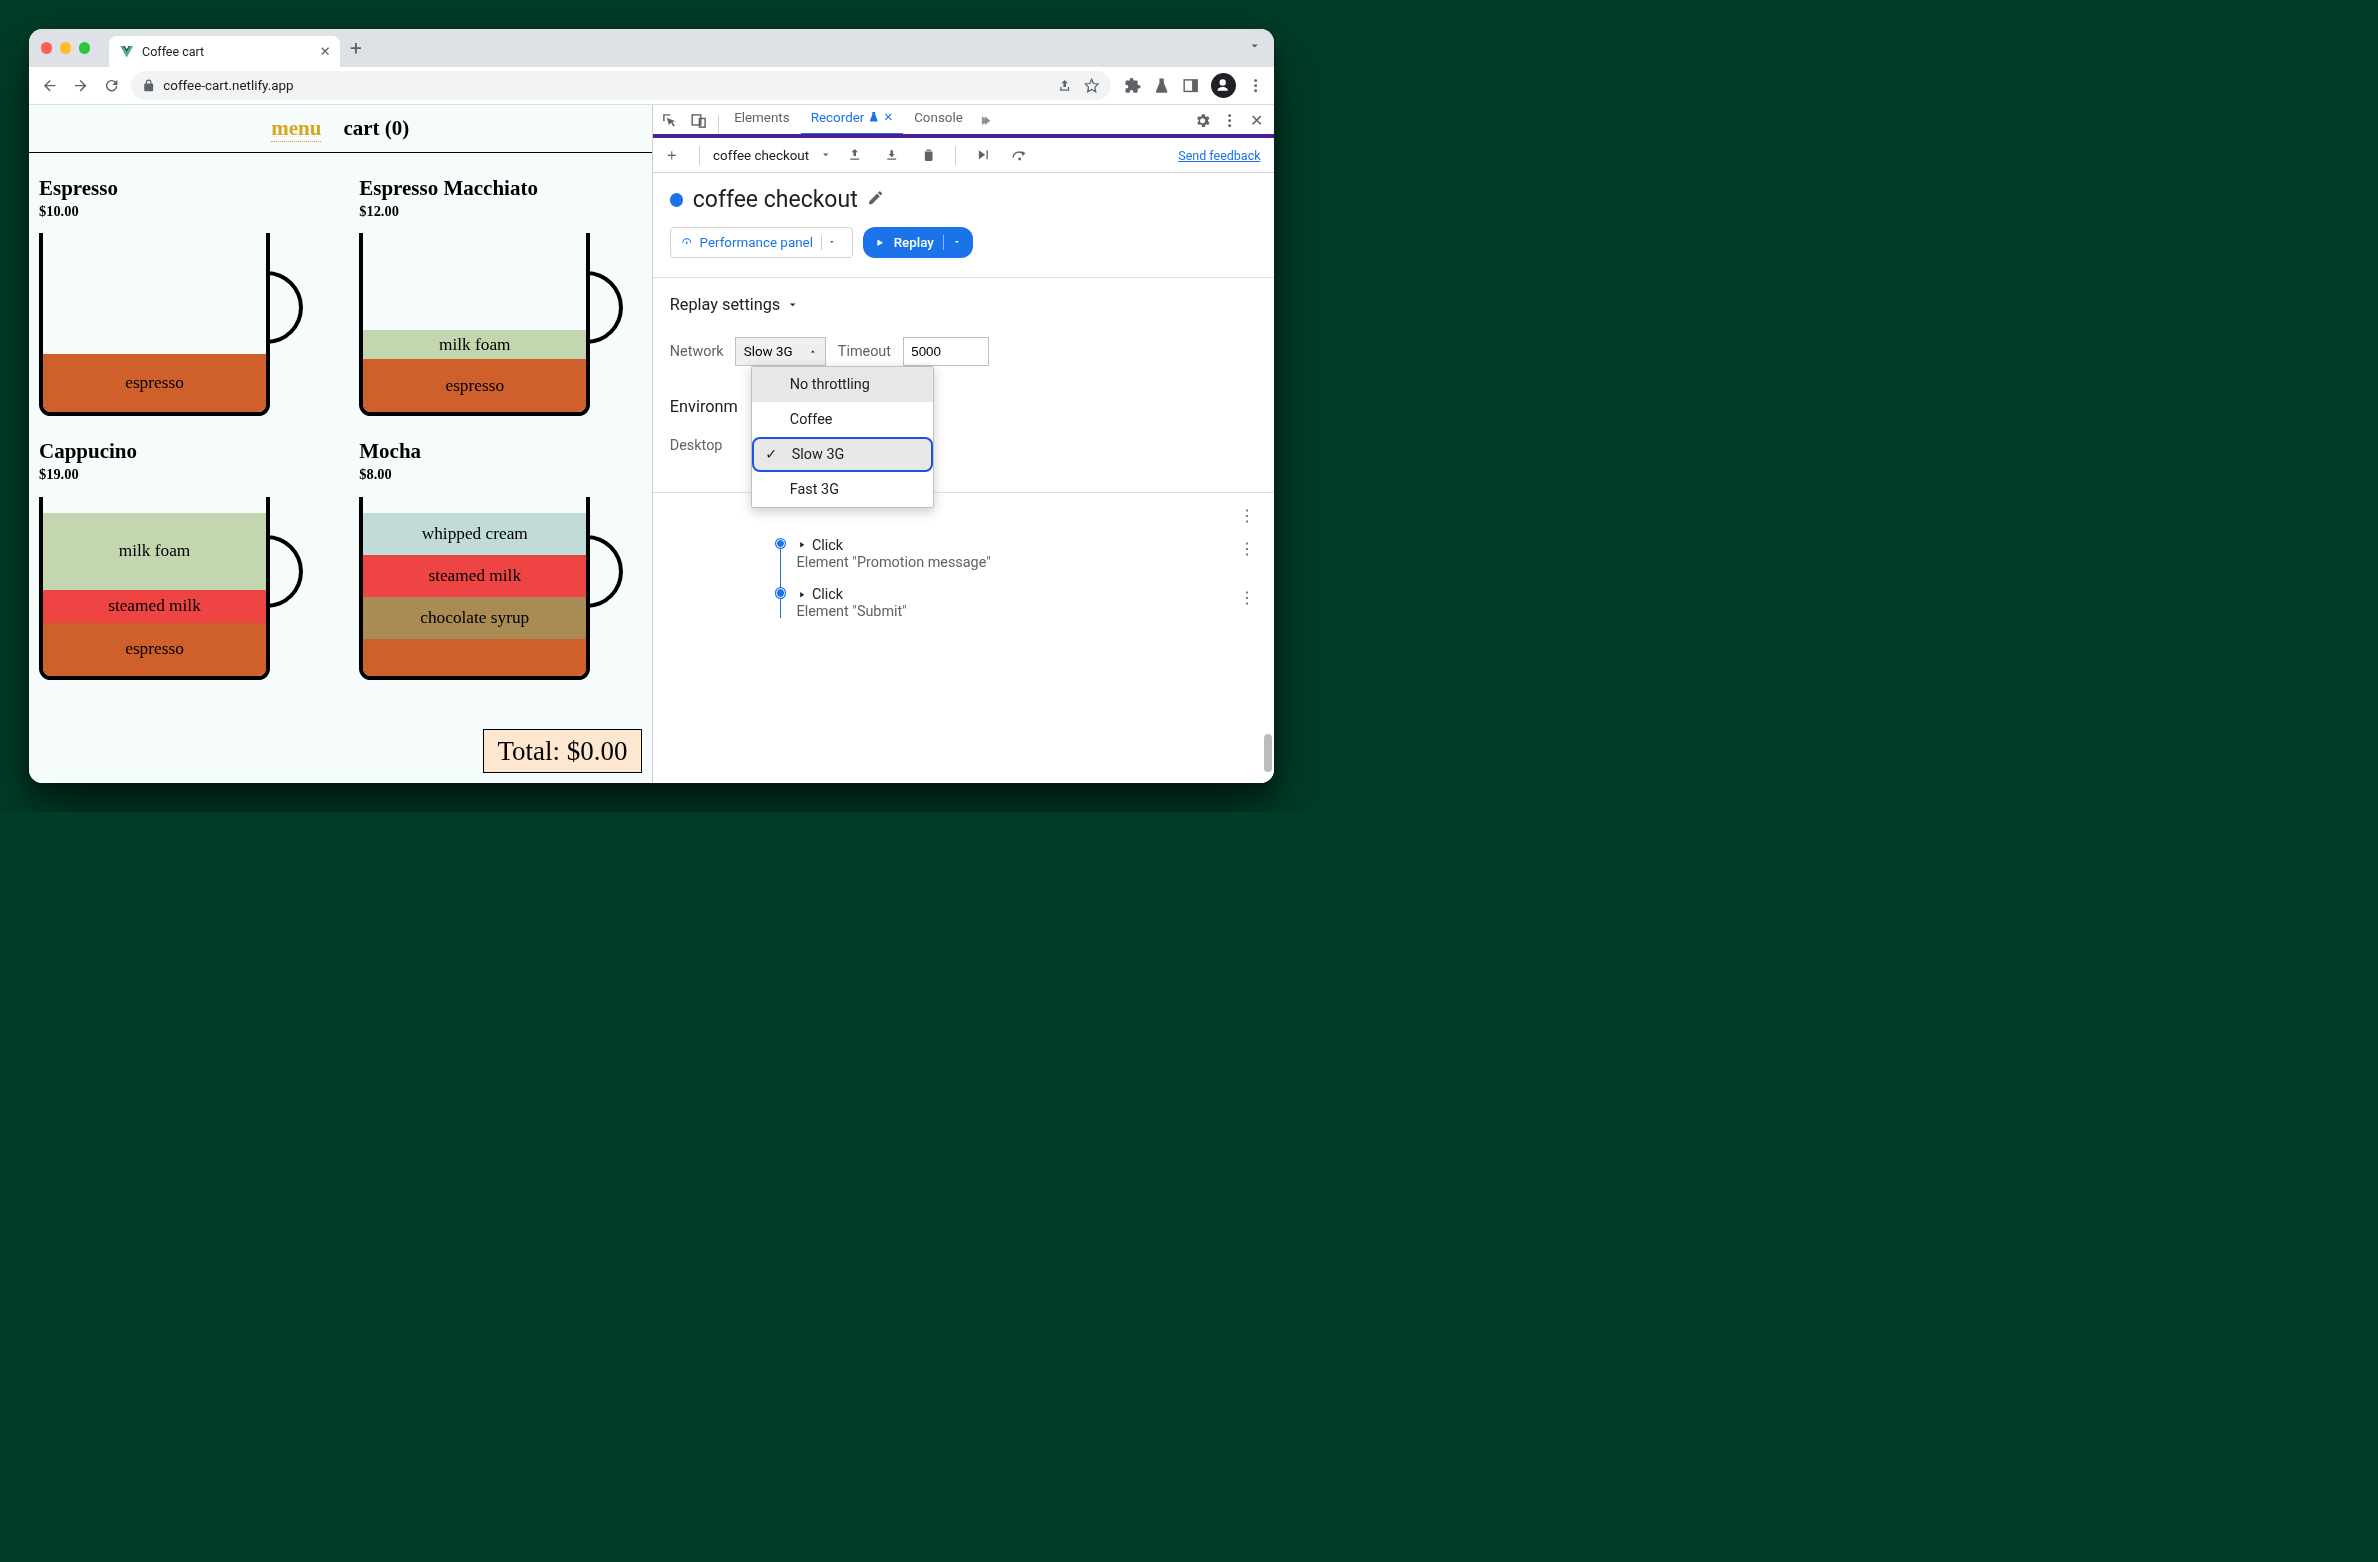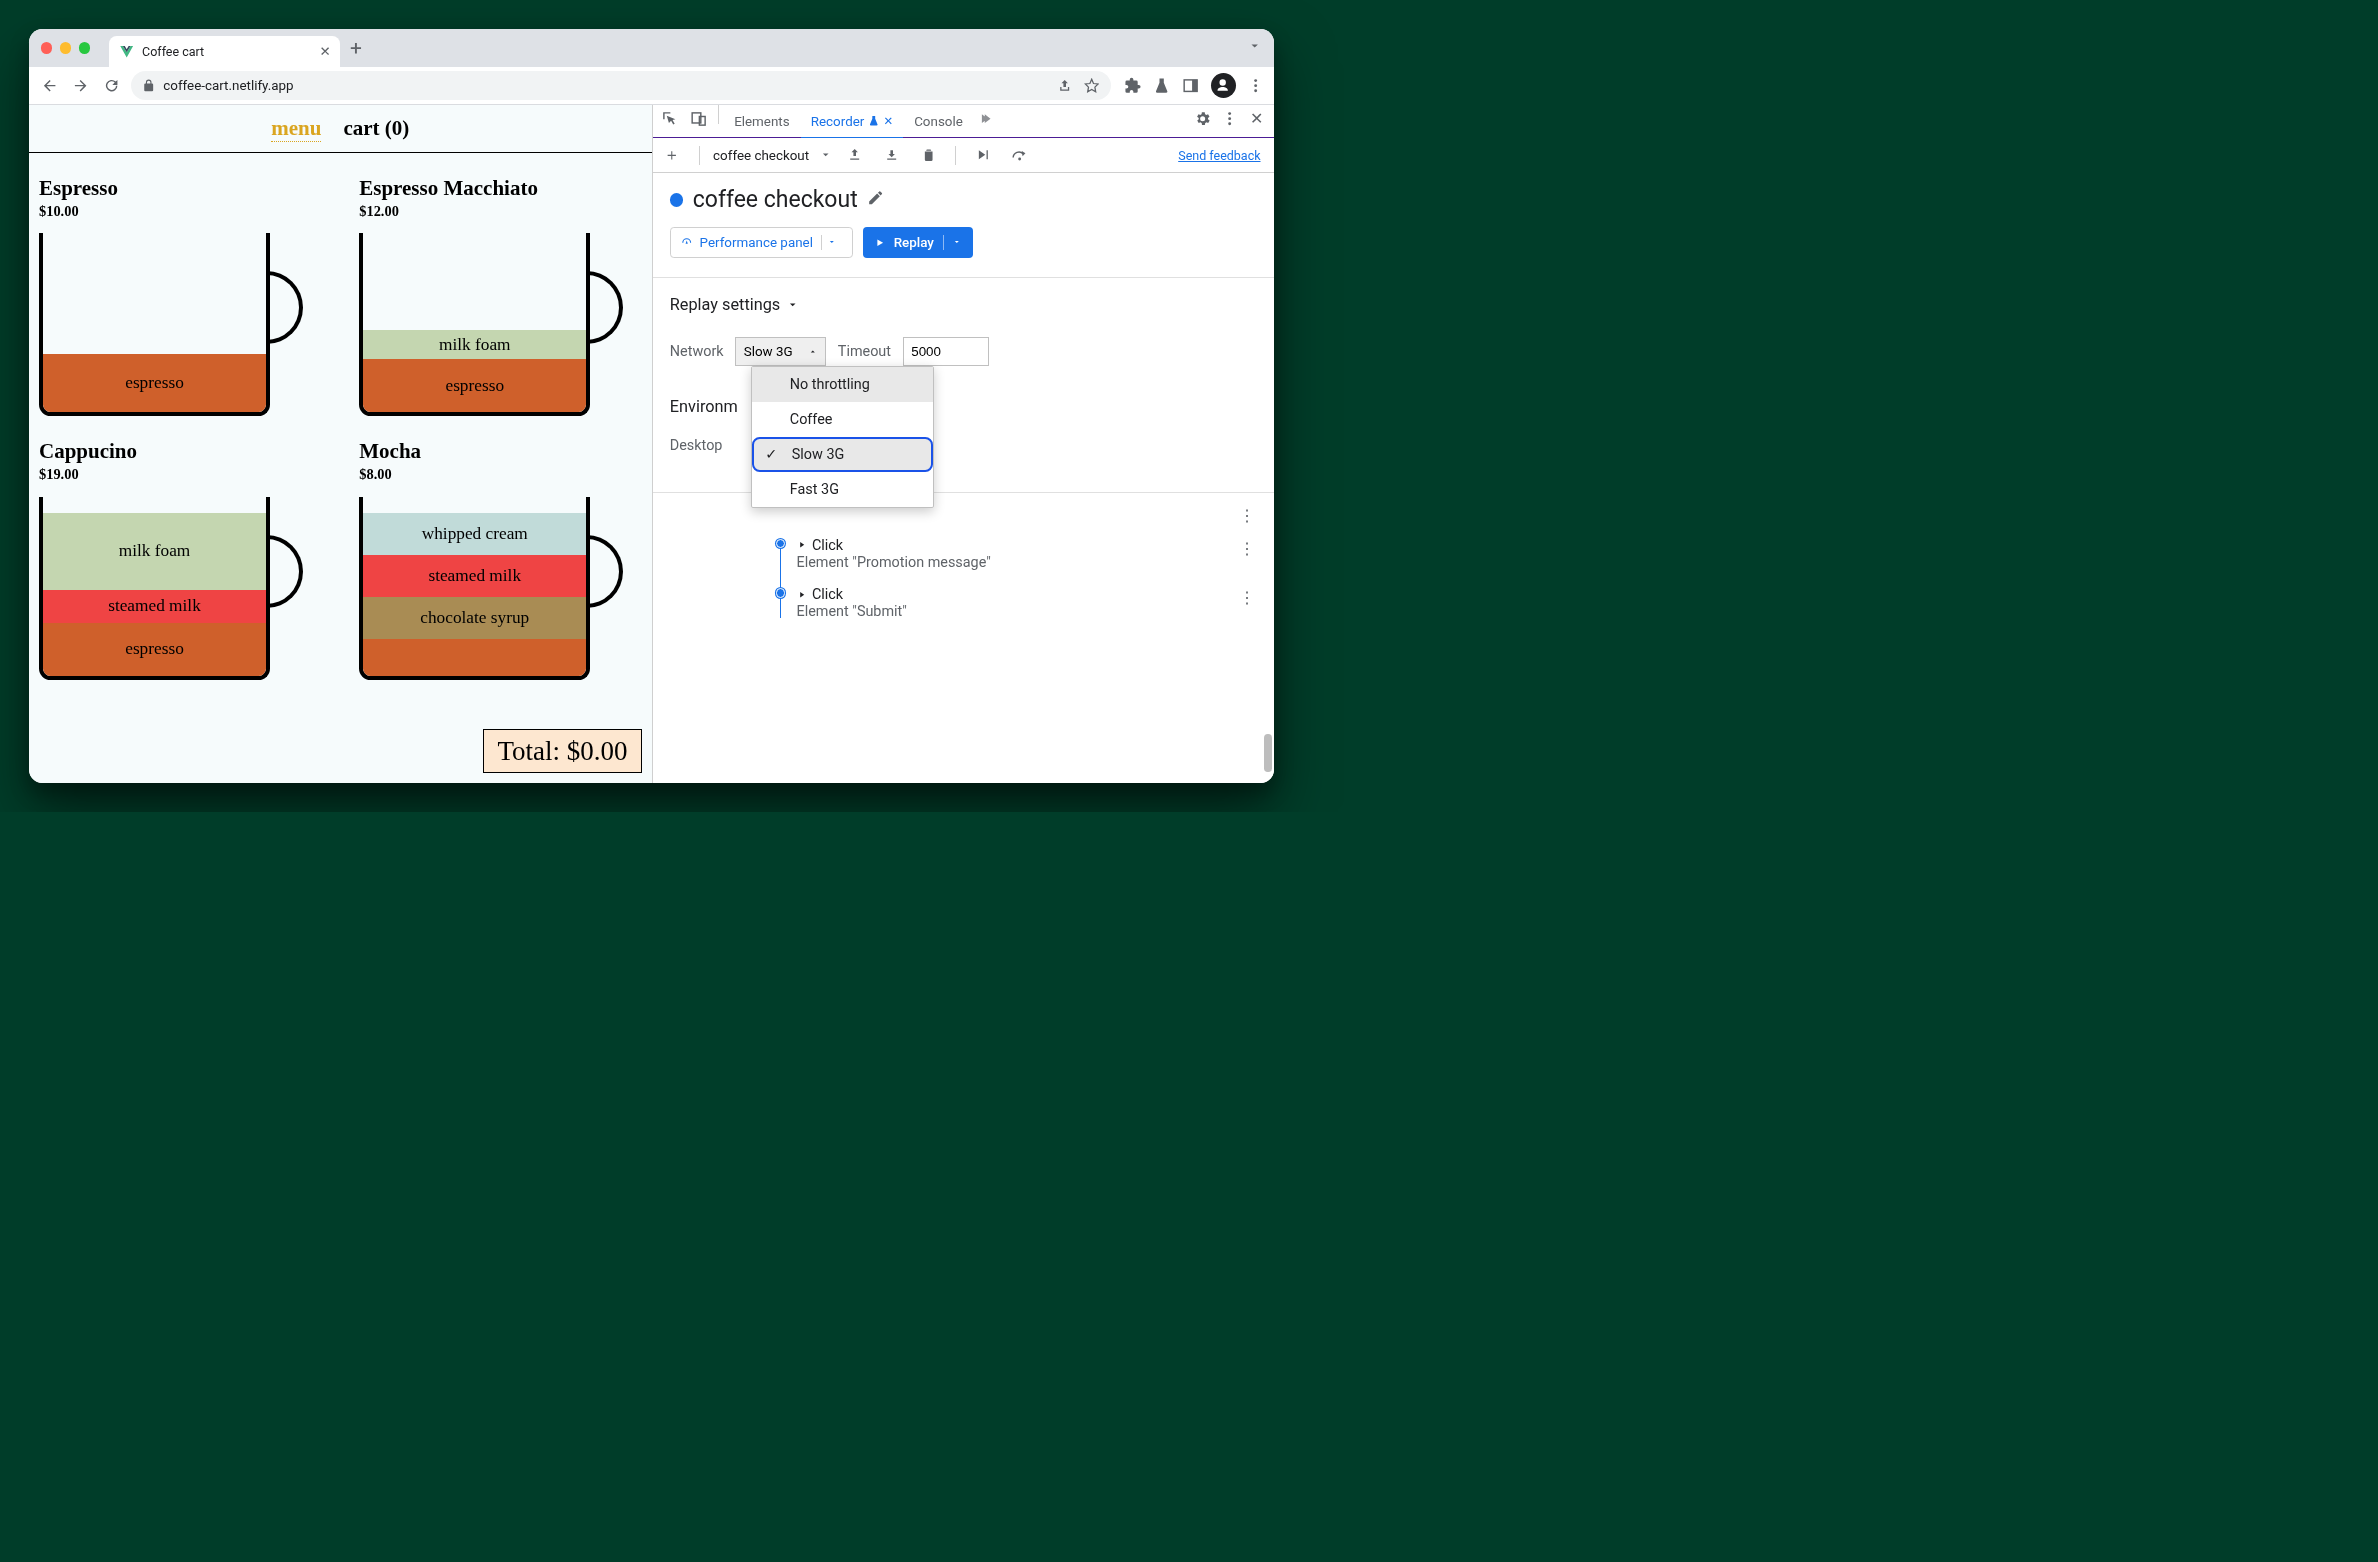--- a/index.html
+++ b/index.html
@@ -87,41 +87,41 @@
   .choco-l    { background: #a98c54; }
   .cream-l    { background: #c1dbd9; }
 
   .total-box {
     position: absolute; right: 9.6px; bottom: 9.6px; background: #fde7d0;
     border: 1.9px solid #000; padding: 5.8px 13.4px; font-family: Georgia, serif;
     font-size: 27px;
   }
 
   
-  .dt-tabs { height: 33px; border-bottom: 1px solid #4c1d95; display:flex; align-items:flex-start; padding: 0 3.8px; gap: 1.9px; }
+  .dt-tabs { height: 33px; border-bottom: 4px solid #4c1d95; display:flex; align-items:flex-end; padding: 0 3.8px; gap: 1.9px; }
   .dt-icon { width: 27px; height: 27px; display:flex; align-items:center; justify-content:center; color:#5f6368; cursor:pointer; }
   .dt-sep { width:1px; height: 19px; background:#d0d0d0; margin: 0 3.8px; }
   .dt-tab { padding: 0 9.6px; height: 33px; display:flex; align-items:center; font-size: 13.4px; color:#5f6368; cursor:pointer; gap:3.8px; }
   .dt-tab.active { color:#1a73e8; border-bottom: 1.9px solid #1a73e8; }
   .dt-tabs .gear { margin-left: 3.8px; }
 
   .dt-toolbar2 { height: 35px; border-bottom: 1px solid #d0d0d0; display:flex; align-items:center; padding: 0 5.8px; gap: 9.6px; }
   .dropdown-label { font-size: 13.4px; color:#202124; flex-shrink: 1; }
   .send-feedback { margin-left:auto; color:#1a73e8; font-size: 12.5px; text-decoration: underline; cursor:pointer; padding-right:7.7px; }
 
   .dt-body { padding: 13.4px 17.3px 0 17.3px; display:flex; flex-direction:column; gap: 13.4px; }
   .rec-title-row { display:flex; align-items:center; gap:9.6px; }
   .blue-dot { width: 13.4px; height: 13.4px; border-radius:50%; background:#1a73e8; }
   .rec-title { font-size: 23px; color:#202124; }
   .edit-ic { color:#5f6368; cursor:pointer; }
 
   .btn-row { display:flex; gap:9.6px; }
   .btn-outline { border:1px solid #d0d0d0; border-radius: 3.8px; height: 31px; display:flex; align-items:center; padding: 0 9.6px; font-size:13.4px; color:#1a73e8; gap:5.8px; cursor:pointer; }
   .btn-split-r { border-left: 1px solid #d0d0d0; padding: 0 5.8px; margin-left: 1.9px; }
-  .btn-primary { background:#1a73e8; color:#fff; border-radius:4px; height:31px; display:flex; align-items:center; padding:0 11.5px; font-size:13.4px; gap:7.7px; font-weight:500; cursor:pointer; }
+  .btn-primary { background:#1a73e8; color:#fff; border-radius:12px; height:31px; display:flex; align-items:center; padding:0 11.5px; font-size:13.4px; gap:7.7px; font-weight:500; cursor:pointer; }
   .btn-primary .split { border-left: 1px solid rgba(255,255,255,0.5); padding-left: 7.7px; margin-left: 1.9px; }
 
   .hr { border-top: 1px solid #e0e0e0; margin: 5.8px -17.3px 0 -17.3px; }
 
   .settings-title { font-size: 16.3px; display:flex; align-items:center; gap:5.8px; color:#202124; margin-top: 3.8px;}
   .settings-row { display:flex; align-items:center; gap: 11.5px; margin-top: 9.6px; position: relative; }
   .setting-label { font-size: 14.4px; color:#5f6368; }
   .select-box { height: 29px; border:1px solid #c0c0c0; background:#efefef; display:flex; align-items:center; padding: 0 7.7px; font-size:13.4px; gap: 15.4px; cursor:pointer; }
   .text-input { height: 29px; border: 1px solid #c0c0c0; padding: 0 7.7px; font-size: 13.4px; width: 86px; }
   .env-title { font-size: 16.3px; color:#202124; margin-top: 17.3px; }

